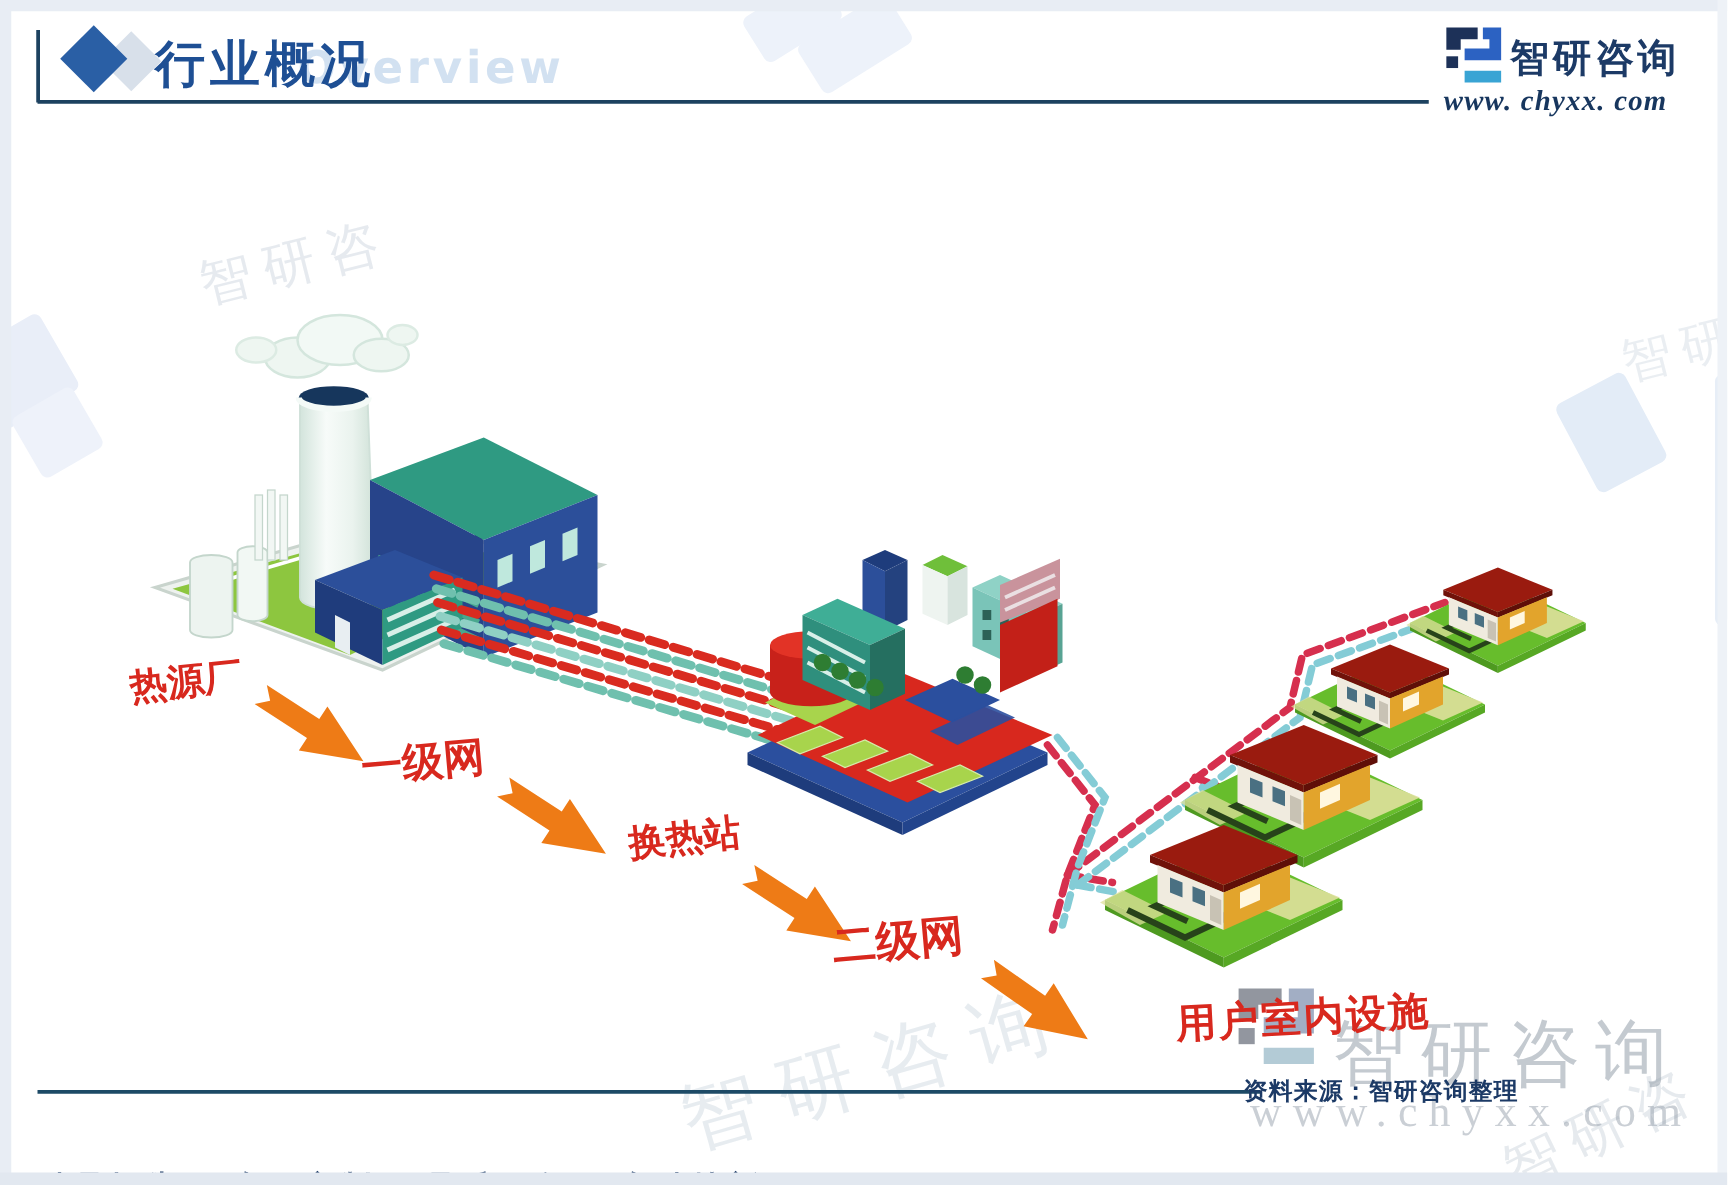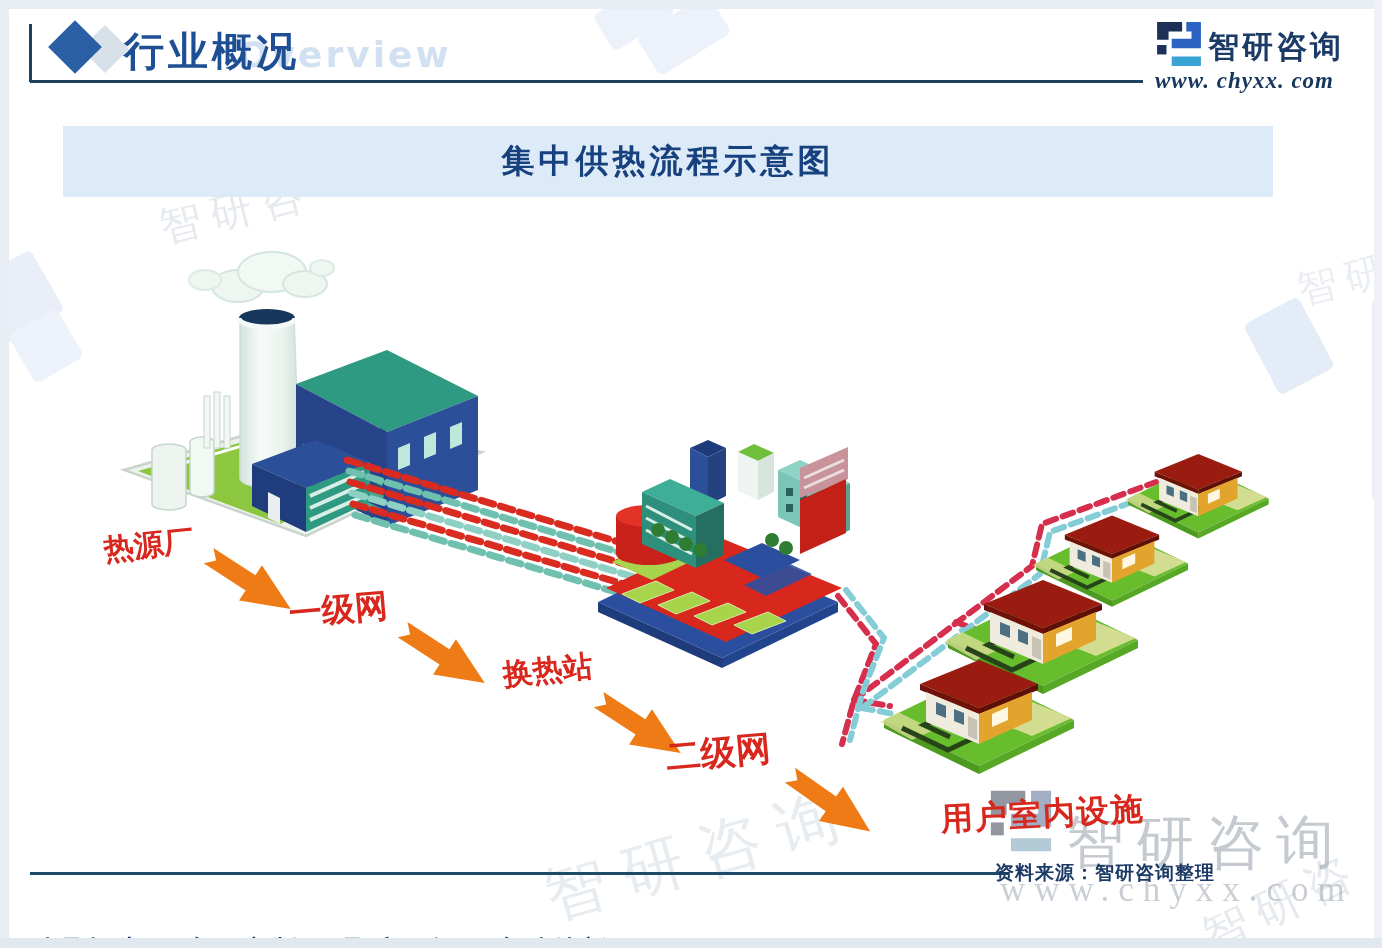--- a/index.html
+++ b/index.html
@@ -77,23 +77,20 @@
     <svg width="48" height="48" viewBox="0 0 46 46">
       <path d="M2,2h24v9H13v8H2z" fill="#1d3158"></path>
         <rect x="2" y="24" width="9" height="9" fill="#1d3158"></rect>
       <path d="M30,2h14v25H16v-9h19V11h-5z" fill="#2c62c2"></path>
       <path d="M44,31v13H16v-9h28z" fill="#39a4d4"></path>
     </svg>
   </div>
   <div class="abs hdr-brand">智研咨询</div>
   <div class="abs hdr-url">www. chyxx. com</div>
 
-  <div class="abs banner">
-    <span class="banner-title">集中供热流程示意图</span>
-  </div>
 
   <svg class="abs diagram" width="1382" height="948" viewBox="0 0 1382 948">
     <defs>
       <linearGradient id="towerGrad" x1="0" y1="0" x2="1" y2="0">
         <stop offset="0" stop-color="#d3e4dc"></stop>
           <stop offset="0.35" stop-color="#f7fbf9"></stop>
         <stop offset="0.7" stop-color="#eaf3ee"></stop>
           <stop offset="1" stop-color="#cfe1d7"></stop>
       </linearGradient>
       <g id="houseUnit">

